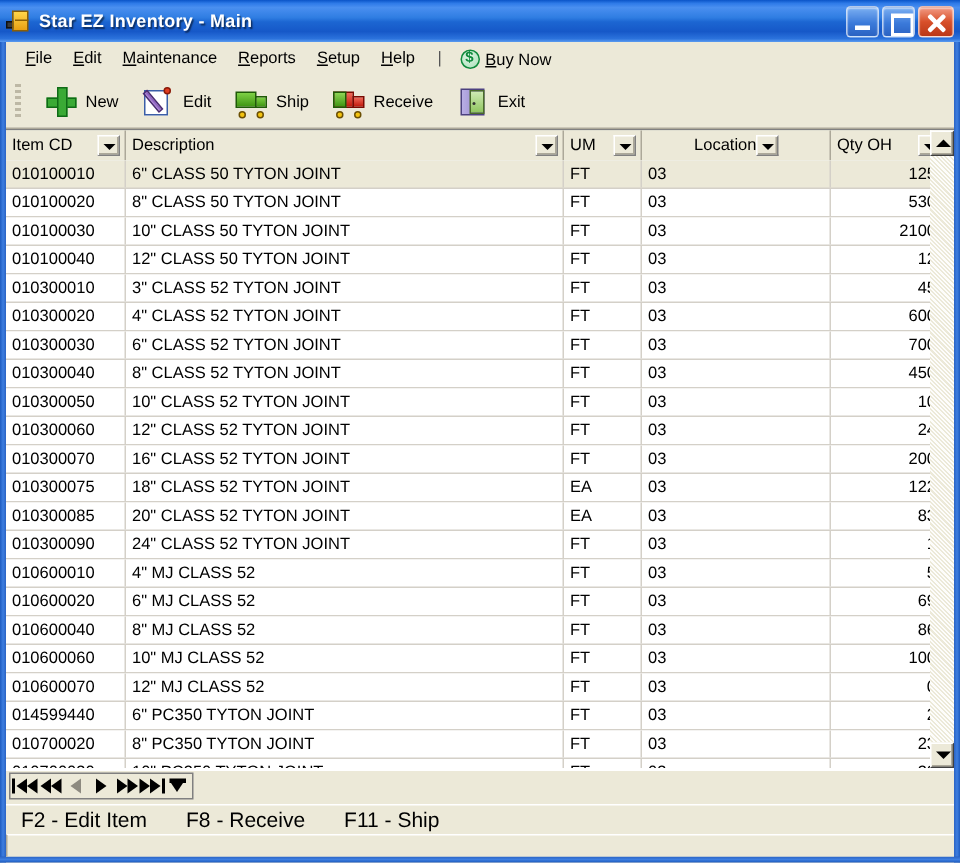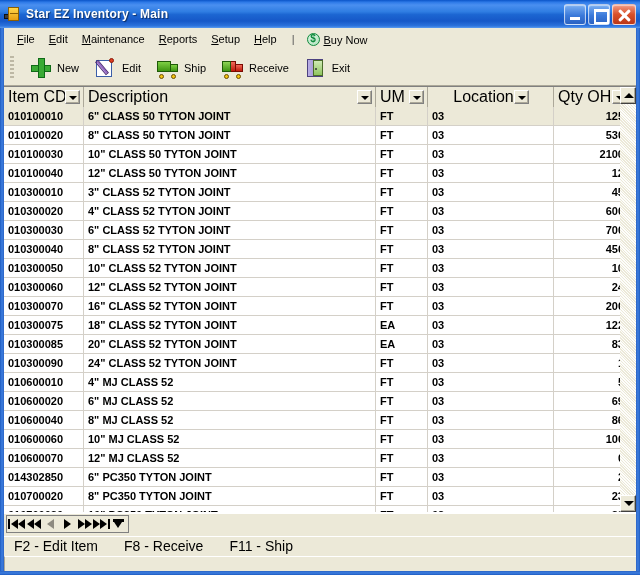--- a/index.html
+++ b/index.html
@@ -207,21 +207,21 @@
     width: 632px; height: 446px;
     background: #fff;
     border-top: 1px solid #808080;
   }
   .grid-header {
     display: flex; height: 20px; background: #ece9d8;
     border-bottom: 1px solid #aca899;
   }
   .hcell {
     display: flex; align-items: center; justify-content: space-between;
-    font-size: 16px; color: #000; padding: 0 0 0 4px;
+    font-size: 11px; color: #000; padding: 0 0 0 4px;
     border-right: 1px solid #aca899;
     background: #ece9d8;
     position: relative;
     height: 20px;
     flex: 0 0 auto;
   }
   .hcell .hlabel { white-space: nowrap; overflow: hidden; }
   .drop-btn {
     width: 15px; height: 14px; margin-right: 3px; flex: 0 0 auto;
     background: #ece9d8;
@@ -241,21 +241,20 @@
   .col-loc  { width: 126px; justify-content: center; }
   .col-qty  { width: 76px; border-right: none; }
 
   .rows-area {
     position: absolute; left: 0; top: 20px; right: 16px; bottom: 20px;
     overflow: hidden; background: #fff;
   }
   .row {
     display: flex; height: 19px; border-bottom: 1px solid #d4d0c8;
     background: #fff;
-    font-weight: bold;
   }
   .row.selected { background: #ece9d8; }
   .cell {
     font-size: 11px; color: #000; padding: 2px 3px 0 4px;
     border-right: 1px solid #d4d0c8;
     white-space: nowrap; overflow: hidden;
     flex: 0 0 auto; line-height: 15px;
   }
   .cell.num { text-align: right; padding-right: 6px; border-right: none; }
 
@@ -607,21 +606,21 @@
           <div class="cell col-qty num">100</div>
         </div>
         <div class="row">
           <div class="cell col-item">010600070</div>
           <div class="cell col-desc">12" MJ CLASS 52</div>
           <div class="cell col-um">FT</div>
           <div class="cell col-loc">03</div>
           <div class="cell col-qty num">0</div>
         </div>
         <div class="row">
-          <div class="cell col-item">014302850</div>
+          <div class="cell col-item">014599440</div>
           <div class="cell col-desc">6" PC350 TYTON JOINT</div>
           <div class="cell col-um">FT</div>
           <div class="cell col-loc">03</div>
           <div class="cell col-qty num">2</div>
         </div>
         <div class="row">
           <div class="cell col-item">010700020</div>
           <div class="cell col-desc">8" PC350 TYTON JOINT</div>
           <div class="cell col-um">FT</div>
           <div class="cell col-loc">03</div>

